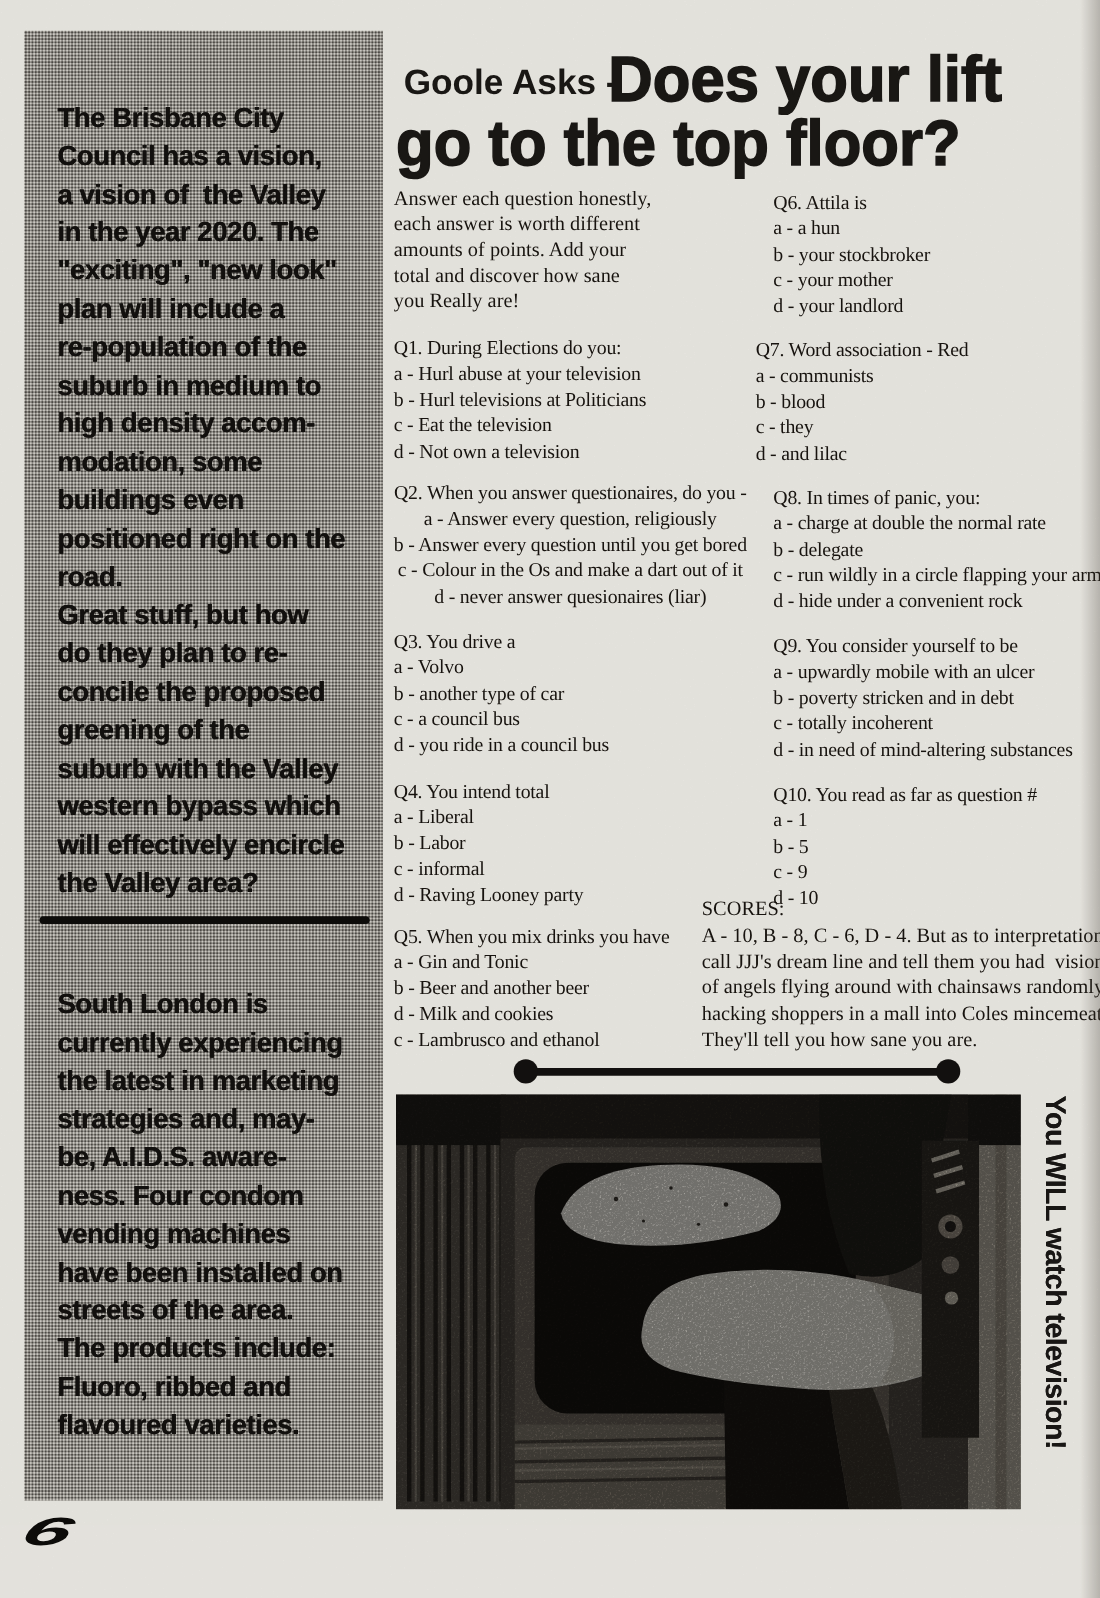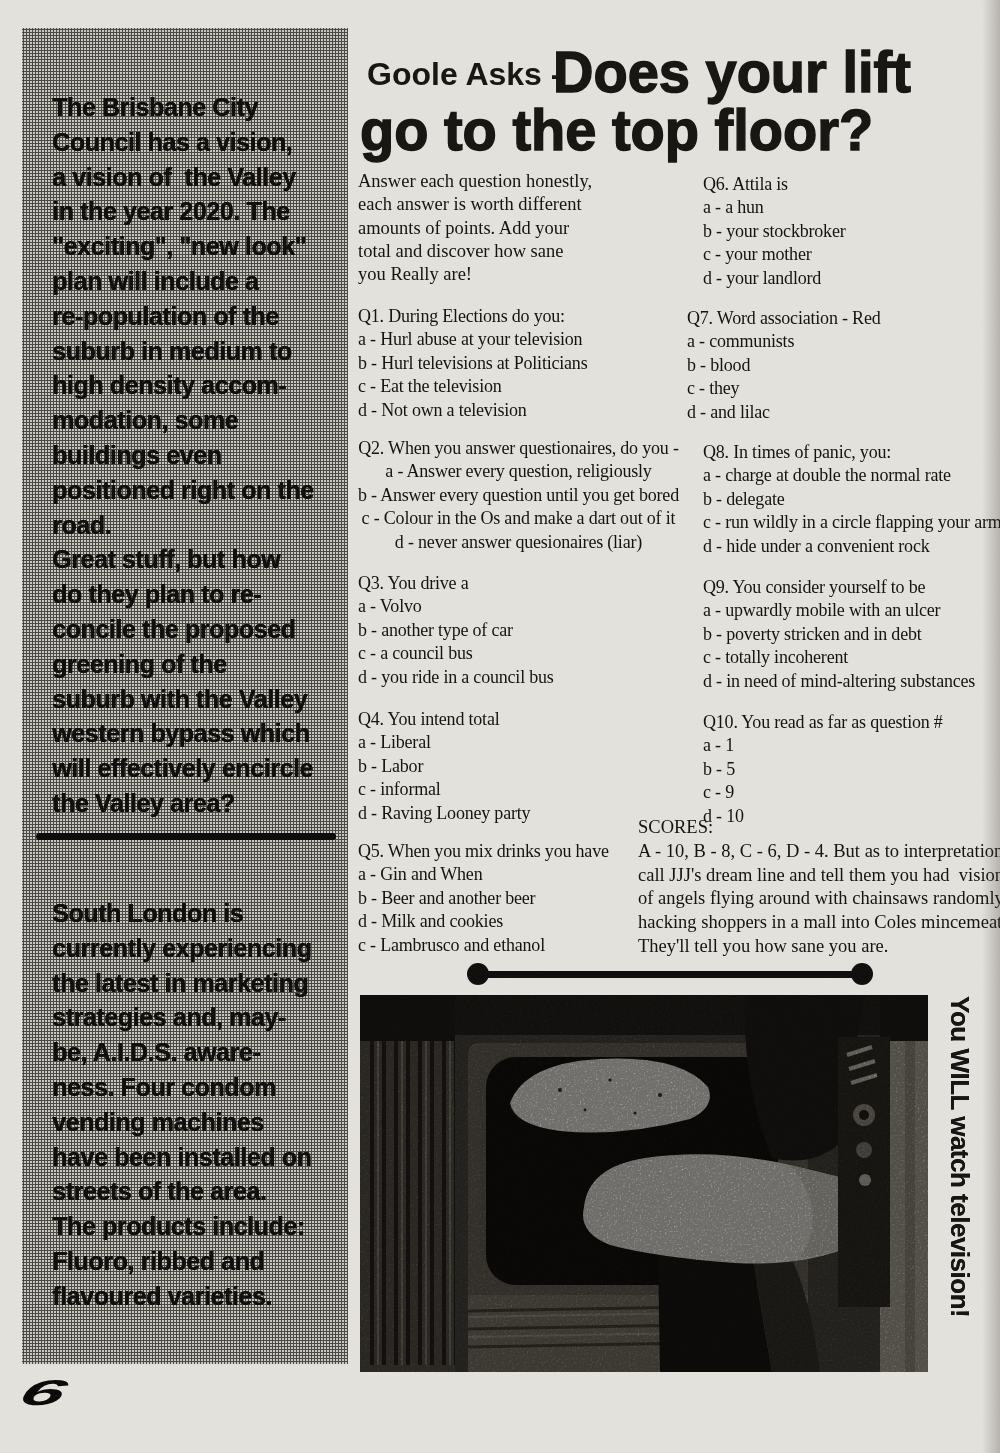--- a/index.html
+++ b/index.html
@@ -159,21 +159,21 @@
   </div>
   <div class="qblock q4">
     <div class="qline">Q4. You intend total</div>
     <div class="qline">a - Liberal</div>
     <div class="qline">b - Labor</div>
     <div class="qline">c - informal</div>
     <div class="qline">d - Raving Looney party</div>
   </div>
   <div class="qblock q5">
     <div class="qline">Q5. When you mix drinks you have</div>
-    <div class="qline">a - Gin and When</div>
+    <div class="qline">a - Gin and Tonic</div>
     <div class="qline">b - Beer and another beer</div>
     <div class="qline">d - Milk and cookies</div>
     <div class="qline">c - Lambrusco and ethanol</div>
   </div>
 
   <div class="qblock q6">
     <div class="qline">Q6. Attila is</div>
     <div class="qline">a - a hun</div>
     <div class="qline">b - your stockbroker</div>
     <div class="qline">c - your mother</div>

